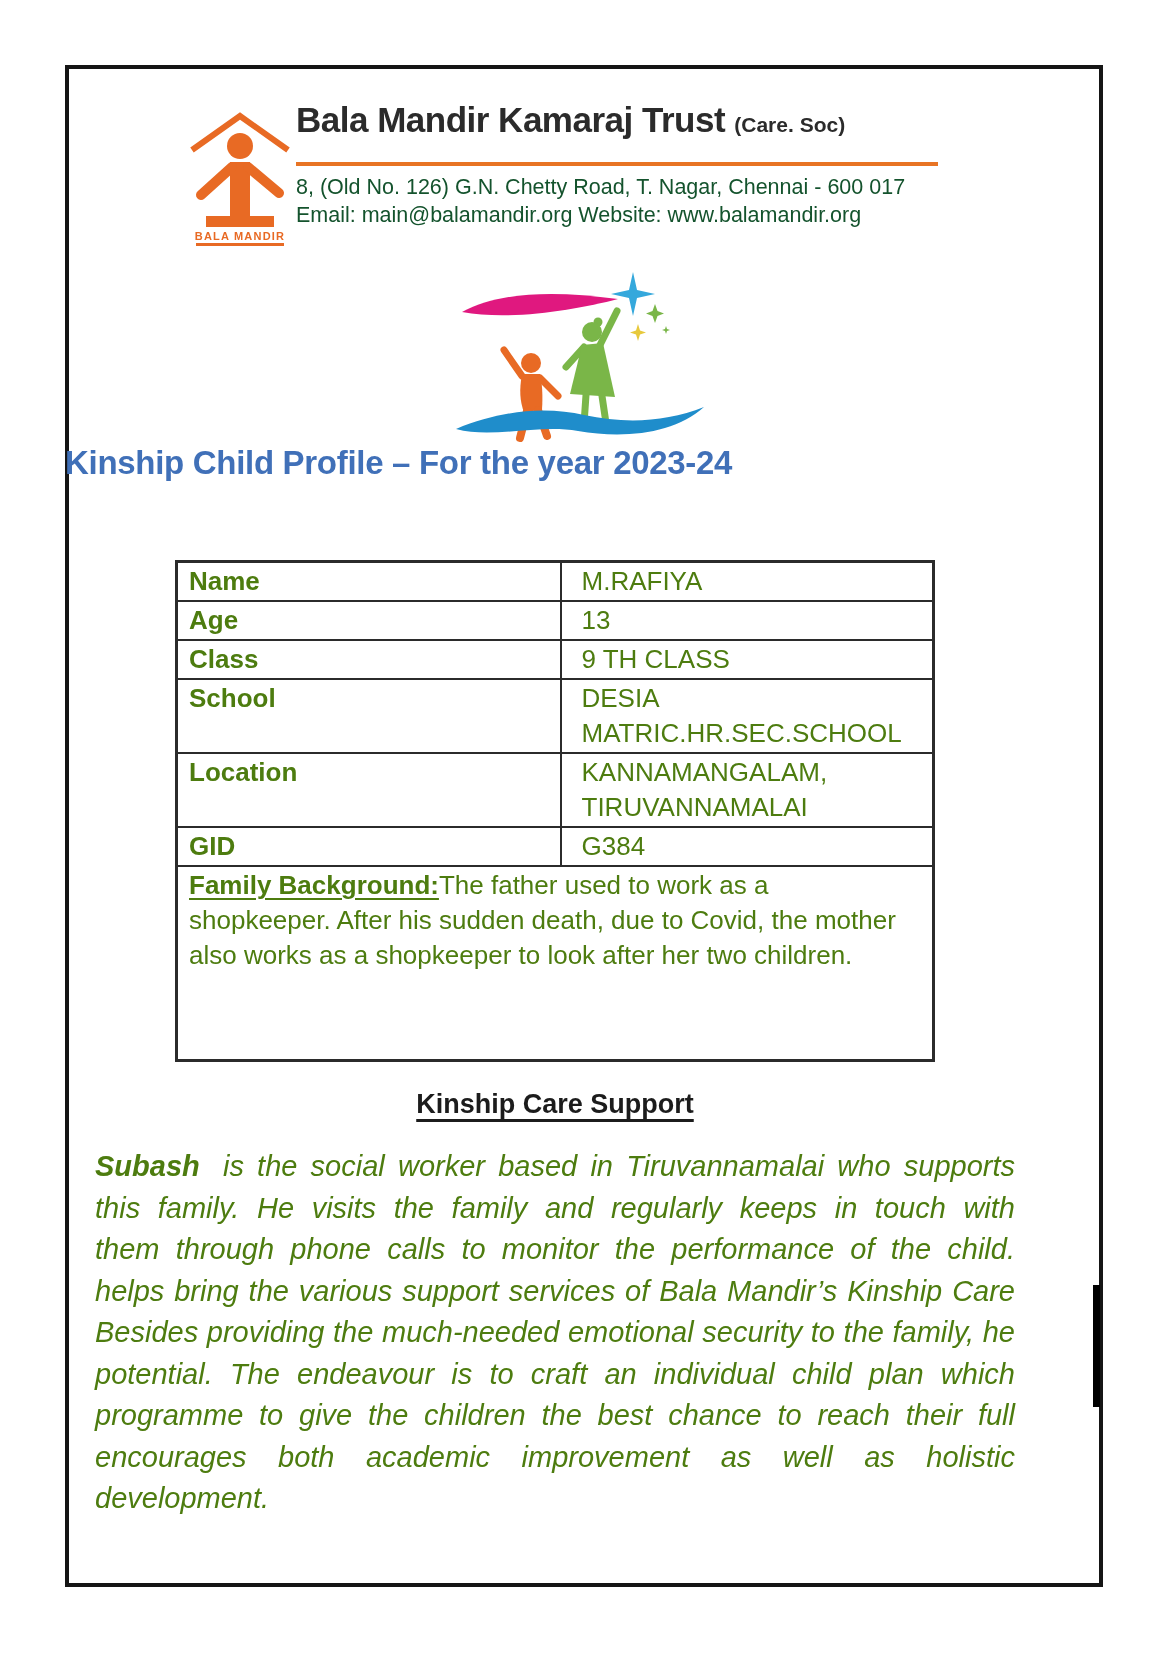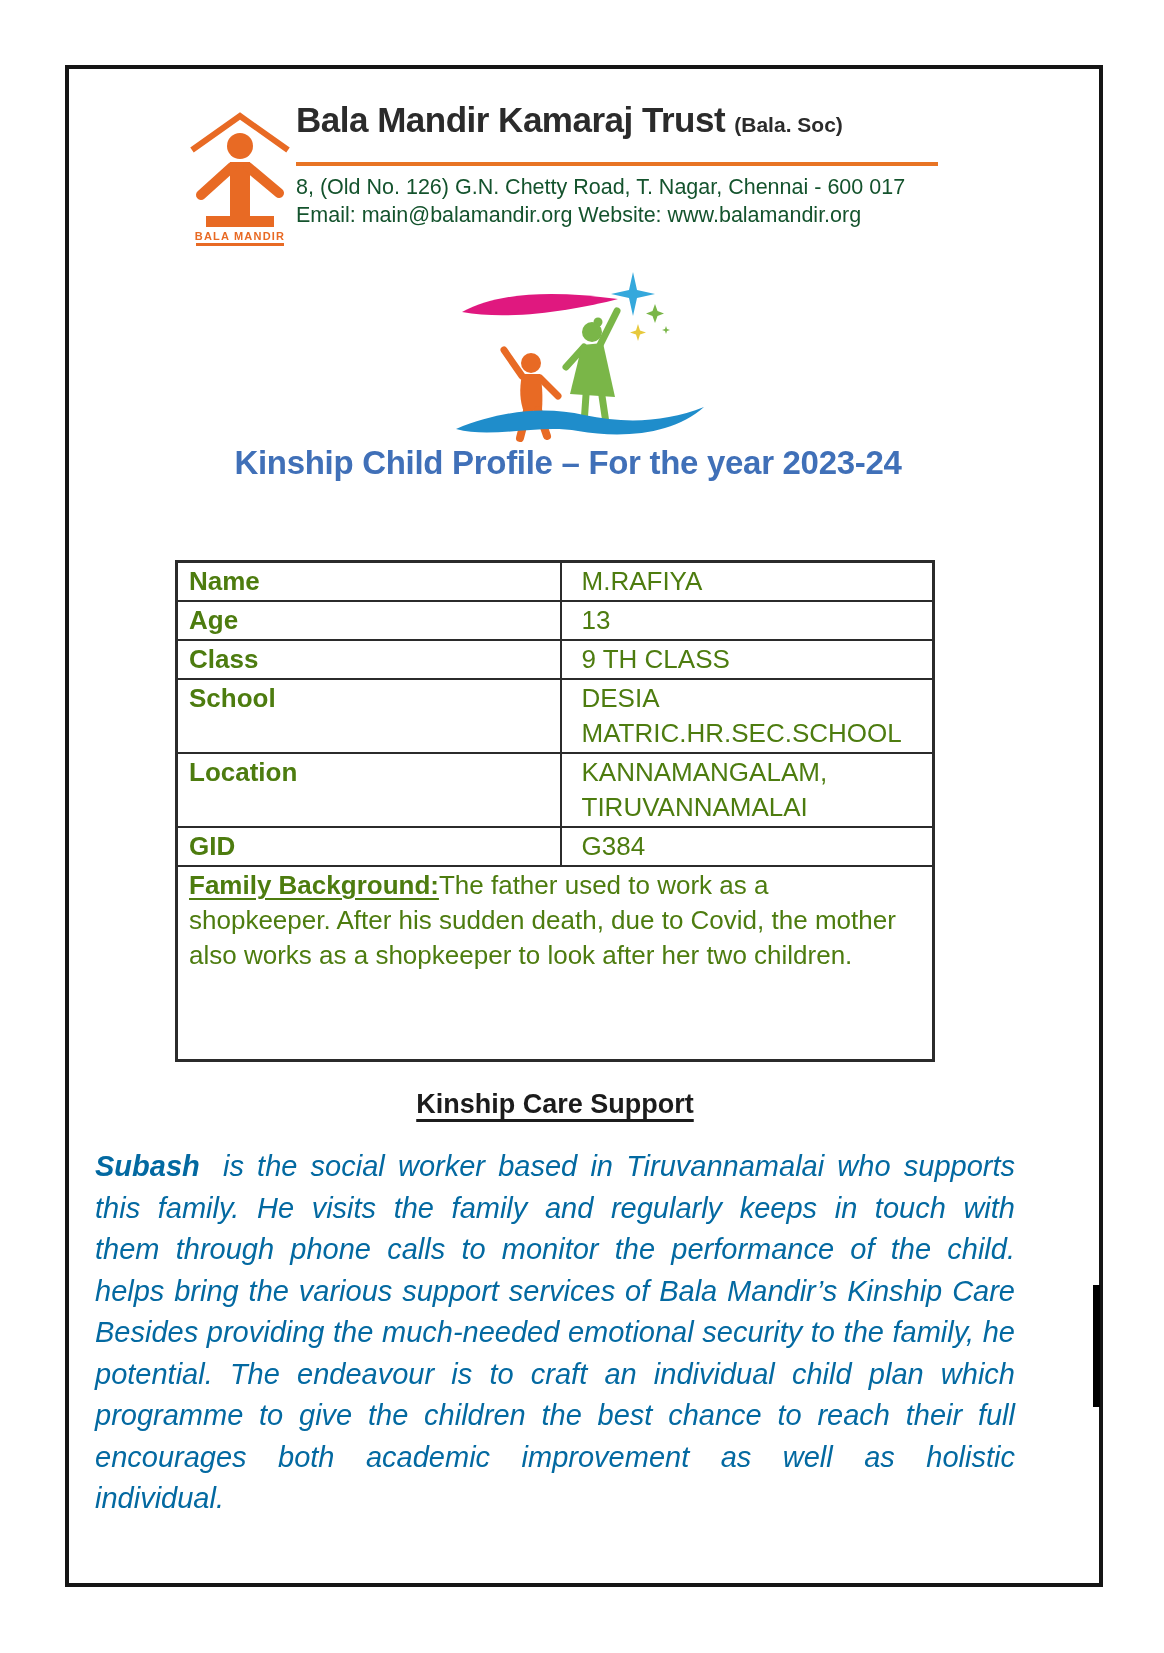--- a/index.html
+++ b/index.html
@@ -34,21 +34,21 @@
   }
   .org-title .suffix{font-size:21px;font-weight:bold;letter-spacing:0;}
   .org-rule{position:absolute;left:296px;top:162px;width:642px;height:4px;background:var(--accent-orange);}
   .org-contact{
     position:absolute;left:296px;top:174px;font-size:21.5px;line-height:27.5px;color:#14532d;
   }
   
   .center-logo{position:absolute;left:448px;top:266px;width:264px;height:178px;}
   
   .doc-title{
-    position:absolute;left:78px;top:444px;width:980px;text-align:center;
+    position:absolute;left:65px;top:444px;width:980px;text-align:left;
     font-size:33px;font-weight:bold;color:var(--title-blue);letter-spacing:-0.3px;
   }
   
   .profile-table{
     position:absolute;left:175px;top:560px;width:760px;
     border-collapse:collapse;font-size:26px;color:#4d7c0f;
     border:3px solid #2b2b2b;table-layout:fixed;
   }
   .profile-table td{
     border:2px solid #2b2b2b;padding:1px 11px;line-height:35px;vertical-align:top;
@@ -60,21 +60,21 @@
   .fb-label{font-weight:bold;text-decoration:underline;text-decoration-thickness:2px;text-underline-offset:4px;}
   .fb-text{white-space:pre-line;}
   
   .support-heading{
     position:absolute;left:65px;top:1089px;width:980px;text-align:center;
     font-size:27px;font-weight:bold;
     text-decoration:underline;text-decoration-thickness:2.5px;text-underline-offset:6px;
   }
   .support-paragraph{
     position:absolute;left:95px;top:1146px;width:920px;
-    font-size:29px;font-style:italic;line-height:41.5px;color:#0369a1;
+    font-size:29px;font-style:italic;line-height:41.5px;color:#4d7c0f;
   }
   .jline{text-align:justify;text-align-last:justify;height:41.5px;overflow:visible;}
   .lead-word{font-weight:bold;margin-right:10px;}
   .last-line{text-align:left;height:41.5px;}
 </style>
 </head>
 <body>
 
 <div class="page-border"></div>
 
@@ -84,21 +84,21 @@
   <rect x="46" y="58" width="20" height="54" fill="var(--logo-orange)"></rect>
   <path d="M48 63 L17 91" stroke="var(--logo-orange)" stroke-width="10" stroke-linecap="round"></path>
   <path d="M64 63 L95 89" stroke="var(--logo-orange)" stroke-width="10" stroke-linecap="round"></path>
   <rect x="22" y="112" width="68" height="11" fill="var(--logo-orange)"></rect>
   <text x="56" y="136" text-anchor="middle" font-family="Liberation Sans, sans-serif" font-size="11" font-weight="bold" letter-spacing="1.2" fill="var(--logo-orange)">BALA MANDIR</text>
   <rect x="12" y="139" width="88" height="3" fill="var(--logo-orange)"></rect>
 </svg>
 
 <div class="org-title">
   <span>Bala Mandir Kamaraj Trust</span>
-  <span class="suffix">(Bala. Soc)</span>
+  <span class="suffix">(Care. Soc)</span>
 </div>
 <div class="org-rule"></div>
 <div class="org-contact">
   <div>8, (Old No. 126) G.N. Chetty Road, T. Nagar, Chennai - 600 017</div>
   <div>Email: main@balamandir.org   Website: www.balamandir.org</div>
 </div>
 
 <svg class="center-logo" viewBox="0 0 264 178">
   <path d="M14 46 C52 26 104 24 170 33 C128 44 62 55 14 46 Z" fill="var(--logo-pink)"></path>
   <path d="M185 6 L189 24 L207 28 L189 32 L185 50 L181 32 L163 28 L181 24 Z" fill="var(--logo-star-blue)"></path>
@@ -196,16 +196,16 @@
       <div class="jline">helps bring the various support services of Bala Mandir’s Kinship Care</div>
 
       <div class="jline">Besides providing the much-needed emotional security to the family, he</div>
 
       <div class="jline">potential. The endeavour is to craft an individual child plan which</div>
 
       <div class="jline">programme to give the children the best chance to reach their full</div>
 
       <div class="jline">encourages both academic improvement as well as holistic</div>
     </div>
-  <div class="last-line">individual.</div>
+  <div class="last-line">development.</div>
 </div>
 
 <div class="scan-artifact"></div>
 
 </body></html>

